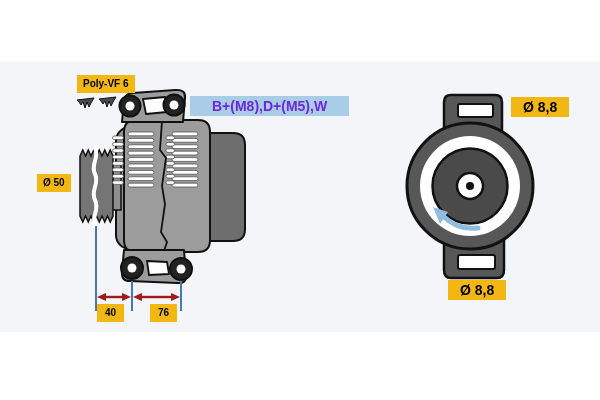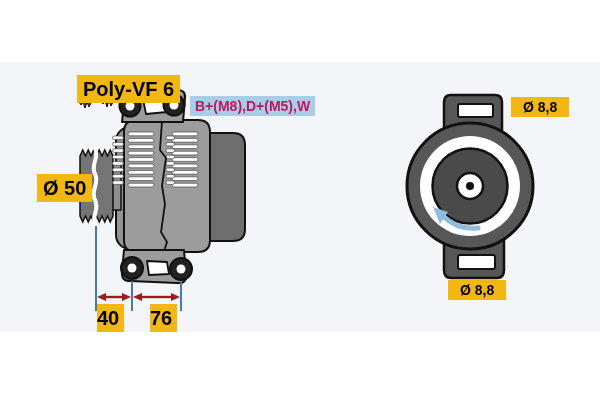--- a/index.html
+++ b/index.html
@@ -5,30 +5,30 @@
   html,body { margin:0; padding:0; }
   .stage {
     position:relative; width:600px; height:400px;
     background:#ffffff; overflow:hidden;
     font-family:"Liberation Sans", sans-serif;
   }
   .band { position:absolute; left:0; top:62px; width:600px; height:270px; background:#f3f5f8; }
   .drawing { position:absolute; left:0; top:0; }
   .tag {
     position:absolute; background:#f2b713; color:#000;
-    font-weight:bold; font-size:20px; line-height:1;
+    font-weight:bold; font-size:10px; line-height:1;
     padding:4px 6px; white-space:nowrap;
   }
   .tag-blue {
-    position:absolute; background:#a9cce7; color:#be185d;
+    position:absolute; background:#a9cce7; color:#6d28d9;
     font-weight:bold; font-size:14px; line-height:1;
-    padding:3px 5px; white-space:nowrap;
+    padding:3px 22px; white-space:nowrap;
   }
   .tag-small { font-size:14px; padding:3px 12px; }
-  .tag-dim { width:27px; padding:4px 0; }
+  .tag-dim { width:27px; text-align:center; padding:4px 0; }
   .pos-poly   { left:77px;  top:75px;  }
   .pos-term   { left:190px; top:96px;  }
   .pos-o50    { left:37px;  top:174px;padding-left:6px; }
   .pos-o88t   { left:511px; top:97px;  }
   .pos-o88b   { left:448px; top:280px; }
   .pos-d40    { left:97px;  top:304px; }
   .pos-d56    { left:150px; top:304px; }
 </style>
 </head>
 <body>

